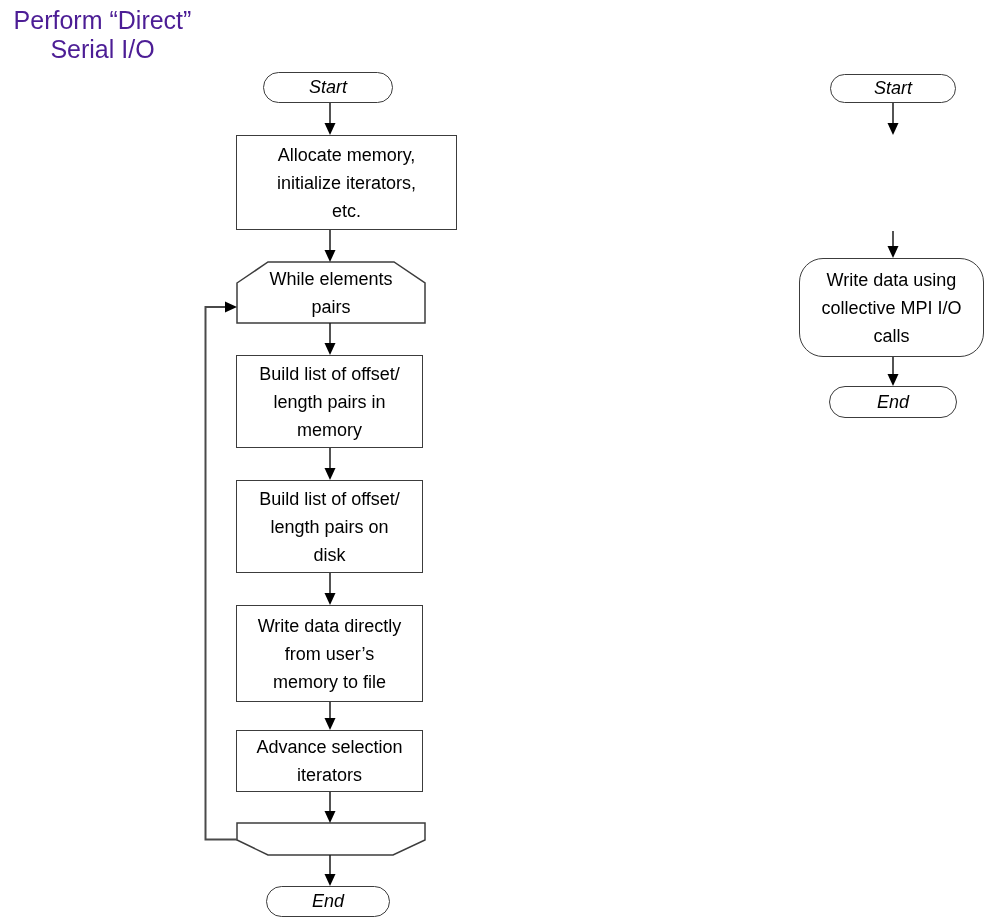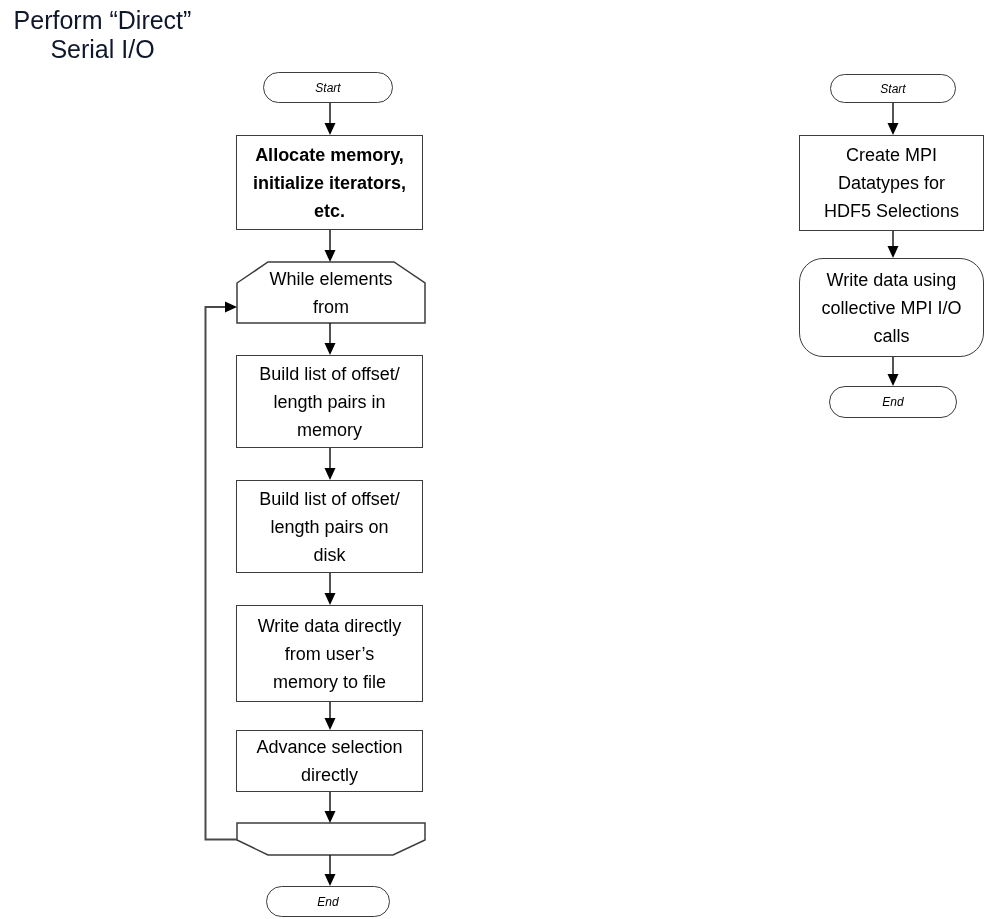--- a/index.html
+++ b/index.html
@@ -11,41 +11,41 @@
     font-family: "Liberation Sans", sans-serif;
     color: #000000;
     overflow: hidden;
   }
   .title {
     position: absolute;
     font-size: 25px;
     line-height: 29px;
     text-align: center;
     white-space: pre-line;
-    color: #0f172a;
+    color: #4c1d95;
   }
   .node {
     position: absolute;
     display: flex;
     align-items: center;
     justify-content: center;
     text-align: center;
     background: #ffffff;
     box-sizing: border-box;
   }
   .process {
     border: 1.5px solid #3c3c3c;
     font-size: 18px;
     line-height: 28px;
     white-space: pre-line;
   }
   .terminator {
     border: 1.5px solid #3c3c3c;
     border-radius: 16px;
-    font-size: 12px;
+    font-size: 18px;
     font-style: italic;
     text-align: center;
   }
   .shape-label {
     position: absolute;
     display: flex;
     align-items: center;
     justify-content: center;
     text-align: center;
     font-size: 18px;
@@ -122,50 +122,47 @@
       <line class="flow-line" x1="893" y1="357" x2="893" y2="376"></line>
       <polygon class="flow-head" points="893,386 887.5,374 898.5,374"></polygon>
     </g>
   </svg>
 
   <div class="title" style="left:0px; top:6px; width:205px;">Perform “Direct”
 Serial I/O</div>
 
   <div class="node terminator" style="left:263px; top:72px; width:130px; height:31px;">Start</div>
 
-  <div class="node process" style="left:236px; top:135px; width:187px; height:95px;font-weight:bold;">Allocate memory,
+  <div class="node process" style="left:236px; top:135px; width:221px; height:95px;">Allocate memory,
 initialize iterators,
 etc.</div>
 
   <div class="shape-label" style="left:237px; top:262px; width:188px; height:61px;">While elements
-from</div>
+pairs</div>
 
   <div class="node process" style="left:236px; top:355px; width:187px; height:93px;">Build list of offset/
 length pairs in
 memory</div>
 
   <div class="node process" style="left:236px; top:480px; width:187px; height:93px;">Build list of offset/
 length pairs on
 disk</div>
 
   <div class="node process" style="left:236px; top:605px; width:187px; height:97px;">Write data directly
 from user’s
 memory to file</div>
 
   <div class="node process" style="left:236px; top:730px; width:187px; height:62px;">Advance selection
-directly</div>
+iterators</div>
 
   <div class="node terminator" style="left:266px; top:886px; width:124px; height:31px;">End</div>
 
 
   <div class="node terminator" style="left:830px; top:74px; width:126px; height:29px;">Start</div>
 
-  <div class="node process" style="left:799px; top:135px; width:185px; height:96px;">Create MPI
-Datatypes for
-HDF5 Selections</div>
 
   <div class="node process" style="left:799px; top:258px; width:185px; height:99px;border-radius:24px;">Write data using
 collective MPI I/O
 calls</div>
 
   <div class="node terminator" style="left:829px; top:386px; width:128px; height:32px;">End</div>
 
 </div>
 
 </body></html>

